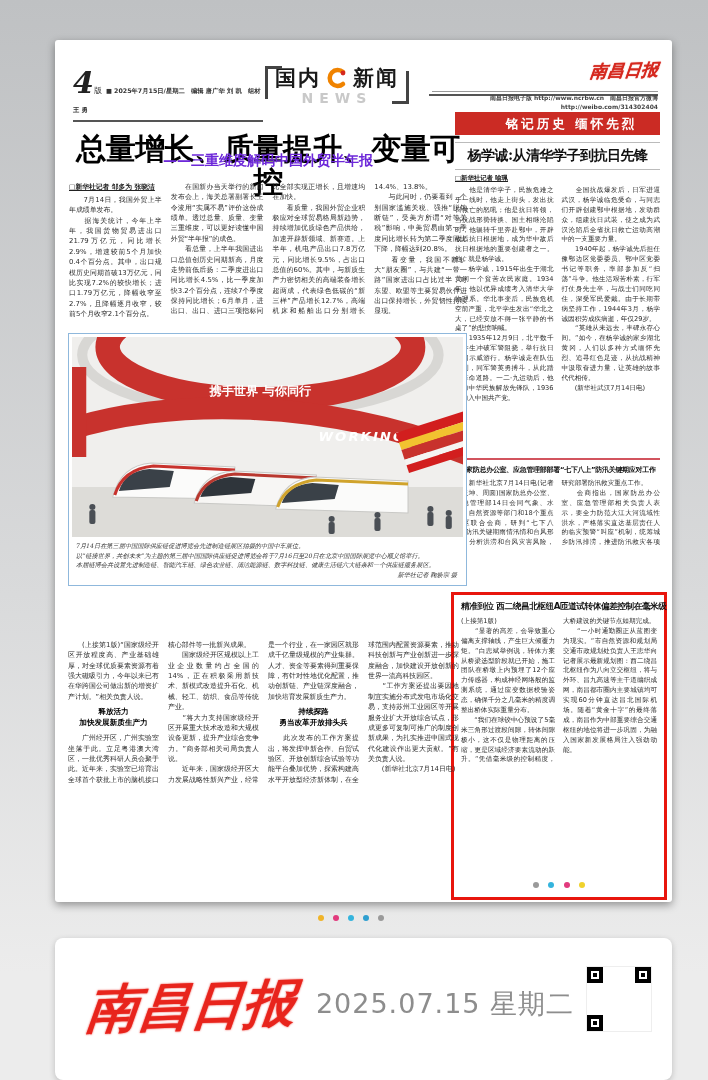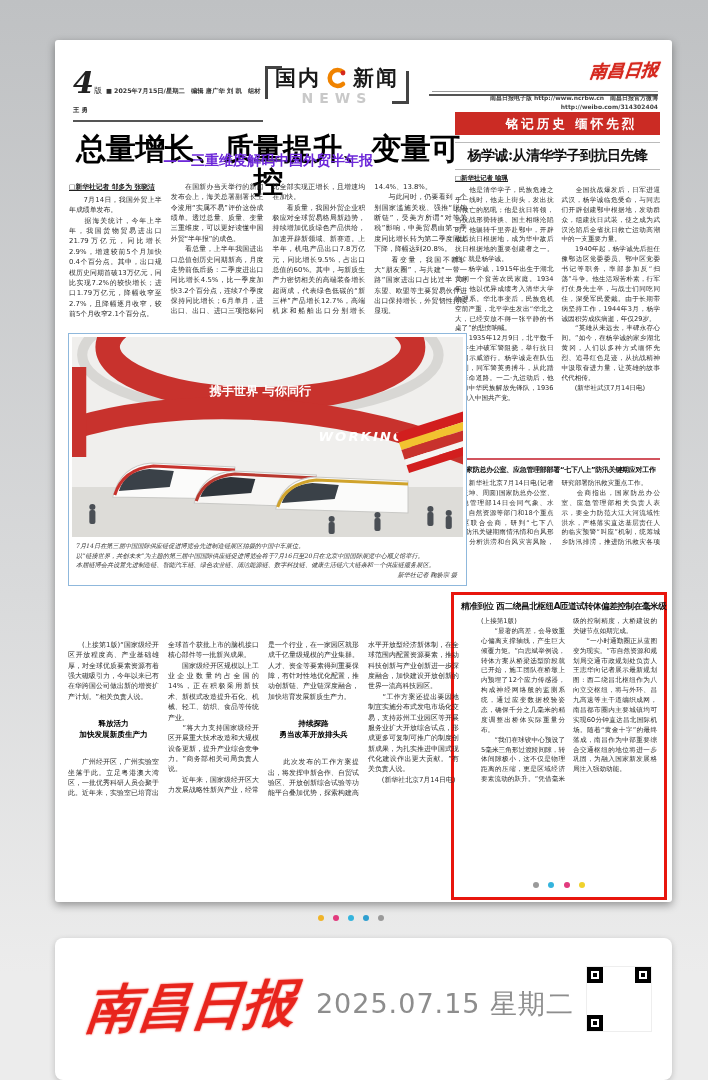--- a/index.html
+++ b/index.html
@@ -39,33 +39,33 @@
   .right-col{position:absolute;left:400px;top:72px;width:205px;}
   .memorial-banner{height:23px;background:#cb2b24;color:#fff;font-size:12.5px;font-weight:bold;letter-spacing:3px;text-align:center;line-height:23px;padding-left:28px;}
   .memorial-headline{margin-top:7px;padding:4px 0;border-top:1px solid #bbb;border-bottom:1px solid #bbb;text-align:center;font-size:14px;font-weight:900;color:#111;font-family:"DejaVu Serif","Liberation Serif",serif;letter-spacing:-0.5px;}
   .memorial-byline{font-size:6.4px;font-weight:bold;color:#222;text-decoration:underline;margin:4px 0 3px 0;}
   .memorial-body{height:266px;column-count:2;column-gap:8px;overflow:hidden;}
   .flood{margin-top:6px;border-top:2px solid #d2545e;padding-top:5px;}
   .flood-title{font-size:7px;font-weight:900;color:#111;text-align:center;white-space:nowrap;letter-spacing:-0.3px;margin:0 0 4px 0;}
   .flood-body{height:72px;column-count:2;column-gap:8px;overflow:hidden;}
   .bridge-box{position:absolute;left:396px;top:552px;width:196px;height:292px;border:3.5px solid #e8150d;padding:6px 7px 4px 7px;background:#fff;}
   .bridge-title{font-size:8.6px;font-weight:900;color:#111;text-align:left;white-space:nowrap;letter-spacing:-0.4px;margin:0 0 4px 0;}
-  .bridge-body{height:252px;column-count:2;column-gap:8px;overflow:hidden;margin-left:20px;}
+  .bridge-body{height:252px;column-count:2;column-gap:8px;overflow:hidden;}
   .dots{text-align:center;margin-top:4px;}
   .dot{display:inline-block;width:6px;height:6px;border-radius:50%;margin:0 2px;}
   
   .photo-box{position:absolute;left:13px;top:293px;width:391px;border:1.5px solid #8fb8dc;padding:3px;background:#fff;}
   .photo-svg{display:block;width:100%;height:200px;background:#f0efed;}
   .caption{font-size:6.2px;line-height:1.55;color:#333;font-style:italic;text-align:left;white-space:pre-line;margin:4px 4px 1px 4px;font-family:"DejaVu Serif","Liberation Serif",serif;}
   .credit{font-size:6.2px;font-style:italic;color:#333;text-align:right;margin:0 6px 2px 0;font-family:"DejaVu Serif","Liberation Serif",serif;}
   
   .openup{position:absolute;left:13px;top:600px;width:391px;}
   .openup-headline{text-align:center;font-size:14px;font-weight:900;color:#111;margin:0 0 8px 0;font-family:"DejaVu Serif","Liberation Serif",serif;}
   .openup-body{height:228px;column-count:4;column-gap:9px;overflow:hidden;}
-  .subhead{font-size:7.6px;font-weight:900;color:#000;text-align:center;margin:17px 0;line-height:1.4;white-space:pre-line;}
+  .subhead{font-size:7.6px;font-weight:900;color:#000;text-align:center;margin:5px 0;line-height:1.4;white-space:pre-line;}
   .openup-dots{position:absolute;left:248px;top:262px;}
   
   .footer{
     position:absolute;left:55px;top:938px;width:617px;height:142px;
     background:#fff;border-radius:8px;box-shadow:0 2px 6px rgba(0,0,0,.2);
   }
   .footer-brand{position:absolute;left:32px;top:34px;font-size:52px;font-weight:900;font-style:italic;color:#e8241c;transform:skewX(-8deg) rotate(-2deg);font-family:"DejaVu Serif","Liberation Serif",serif;text-shadow:0 0 2px #e8241c;}
   .footer-date{position:absolute;left:250px;top:48px;width:280px;text-align:center;font-size:27px;color:#8d8d8d;letter-spacing:1px;}
   .qr{position:absolute;right:20px;top:28px;width:64px;height:64px;background:#fff;border:1px solid #eee;
       background-image:

